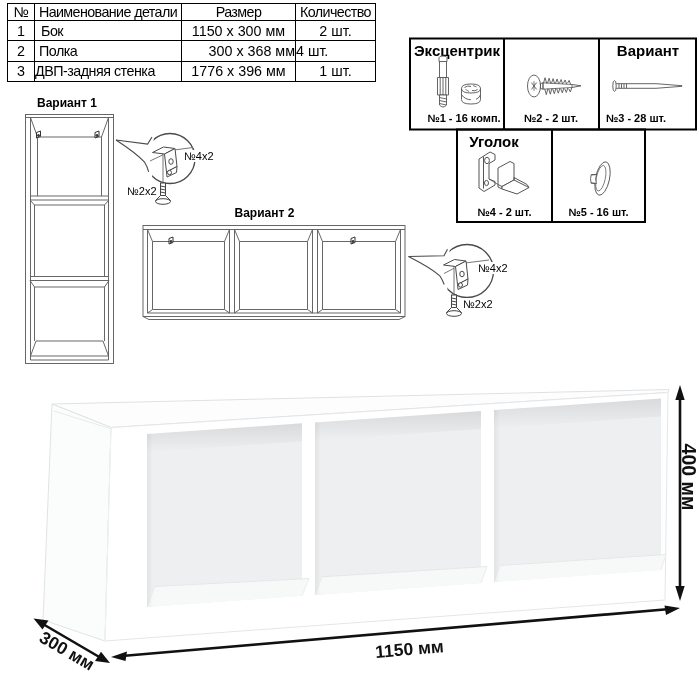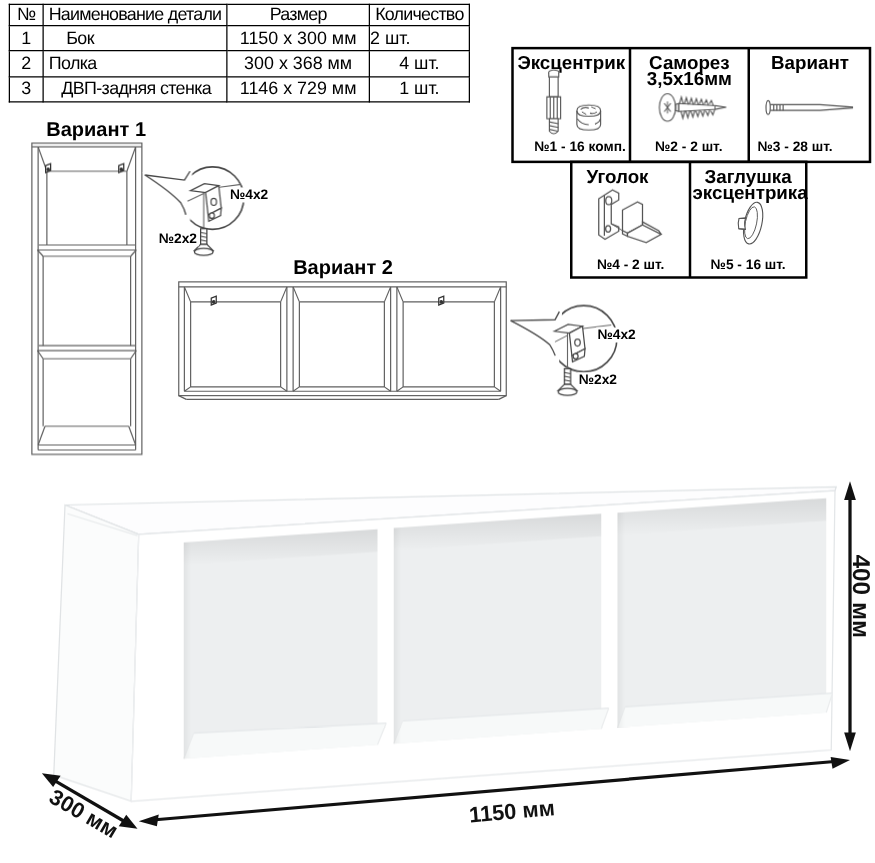--- a/index.html
+++ b/index.html
@@ -2,56 +2,56 @@
 <html><head>
 <meta charset="utf-8">
 <style>
 html,body{margin:0;padding:0;background:#fff}
 body{font-family:"Liberation Sans",sans-serif;color:#000}
 #page{position:relative;width:700px;height:690px;background:#fff;overflow:hidden}
 .abs{position:absolute}
 svg.abs{will-change:transform}
 .hwtitle{position:absolute;font-weight:bold;font-size:15px;line-height:13px;text-align:center;white-space:nowrap}
 .hwlabel{position:absolute;font-weight:bold;font-size:11px;text-align:center;white-space:nowrap}
-.vtitle{position:absolute;font-weight:bold;font-size:16px;white-space:nowrap}
-.cl{position:absolute;font-weight:bold;font-size:11px;white-space:nowrap;background:#fff;padding:0 1px}
+.vtitle{position:absolute;font-weight:bold;font-size:12px;white-space:nowrap}
+.cl{position:absolute;font-weight:normal;font-size:11px;white-space:nowrap;background:#fff;padding:0 1px}
 table.parts{border-collapse:collapse;font-size:14.3px}
 table.parts td{border:1.6px solid #000;height:19.4px;padding:0;vertical-align:middle;white-space:nowrap}
 table.parts tr.hd td{height:15.2px;letter-spacing:-0.6px}
 td.cyr{letter-spacing:-0.5px}
 </style>
 </head>
 <body>
 <div id="page">
 
 <div class="abs" style="left:7px;top:3px">
 <table class="parts">
 <tbody>
           <tr class="hd">
             <td style="width:26px;text-align:center">№</td>
             <td style="width:146px;text-align:center">Наименование детали</td>
             <td style="width:113px;text-align:center">Размер</td>
             <td style="width:79px;text-align:center">Количество</td>
           </tr>
 <tr>
             <td style="text-align:center">1</td>
-            <td class="cyr" style="padding-left:18px">Бок</td>
+            <td class="cyr" style="padding-left:6px">Бок</td>
             <td style="text-align:center">1150 x 300 мм</td>
-            <td style="text-align:left">2 шт.</td>
+            <td style="text-align:center">2 шт.</td>
           </tr>
 <tr>
             <td style="text-align:center">2</td>
             <td class="cyr" style="padding-left:4px">Полка</td>
-            <td style="text-align:center">300 x 368 мм</td>
-            <td style="text-align:center">4 шт.</td>
+            <td style="text-align:right">300 x 368 мм</td>
+            <td style="">4 шт.</td>
           </tr>
 <tr>
             <td style="text-align:center">3</td>
-            <td class="cyr" style="padding-left:14px">ДВП-задняя стенка</td>
-            <td style="text-align:center">1146 x 729 мм</td>
+            <td class="cyr" style="padding-left:0">ДВП-задняя стенка</td>
+            <td style="text-align:center">1776 x 396 мм</td>
             <td style="text-align:center">1 шт.</td>
           </tr>
 </tbody>
       </table>
 </div>
 
 <svg class="abs" style="left:0;top:0" width="700" height="240" viewBox="0 0 700 240">
 <g fill="none" stroke="#000" stroke-width="2">
 <rect x="410" y="38.5" width="286" height="91"></rect>
 <line x1="504" y1="38.5" x2="504" y2="129.5"></line>
@@ -79,21 +79,20 @@
 <path d="M41.5,33.5 L41.5,44.5 Q41.5,49 51,49 Q60.5,49 60.5,44.5 L60.5,33.5" fill="none"></path>
 <path d="M41.8,40 Q45,44.5 51,44.8" fill="none"></path>
 <path d="M56,44.3 Q60,42.5 60.3,40" fill="none"></path>
 <path d="M44.5,32.5 Q47.5,30 51,31.5" fill="none"></path>
 <path d="M52,35.5 Q55,36.5 57.5,34.5" fill="none"></path>
 <path d="M45.5,34.5 L49,36.5 M53,30.5 L56.5,32" fill="none" stroke-width="0.8"></path>
 </g>
 </svg>
 <div class="hwlabel" style="left:410px;top:112px;width:108px">№1 - 16 комп.</div>
 
-<div class="hwtitle" style="left:506px;top:44px;width:91px">Саморез<br>3,5х16мм</div>
 <svg class="abs" style="left:526px;top:73px" width="58" height="26" viewBox="0 0 58 26">
 <g fill="#fff" stroke="#555" stroke-width="0.9">
 <ellipse cx="8" cy="13" rx="6.5" ry="11"></ellipse>
 <path d="M5.4,9.6 L10.6,16.4 M10.6,9.6 L5.4,16.4" fill="none" stroke-width="0.9"></path>
 <path d="M8,8.2 L8,17.8" fill="none" stroke-width="0.8"></path>
 <path d="M14.5,10.5 L14.5,15.5 L17,16.2 L17,9.8 Z" fill="none"></path>
 <path d="M17,9.8 L46,11.5 L46,14.5 L17,16.2 Z" fill="none" stroke-width="0.8"></path>
 <path d="M17.5,10.2 L19.1,4.7 L20.7,10.4 M21.5,10.2 L23.1,5.2 L24.7,10.6 M25.5,10.2 L27.1,5.6 L28.7,10.8 M29.5,10.2 L31.1,6.0 L32.7,10.9 M33.5,10.2 L35.1,6.5 L36.7,11.1 M37.5,10.2 L39.1,7.0 L40.7,11.3 M41.5,10.2 L43.1,7.4 L44.7,11.5" fill="none" stroke-width="0.9"></path>
 <path d="M18.7,15.8 L20.3,21.6 L21.9,15.6 M22.7,15.8 L24.3,21.2 L25.9,15.4 M26.7,15.8 L28.3,20.7 L29.9,15.2 M30.7,15.8 L32.3,20.2 L33.9,15.1 M34.7,15.8 L36.3,19.8 L37.9,14.9 M38.7,15.8 L40.3,19.4 L41.9,14.7 M42.7,15.8 L44.3,18.9 L45.9,14.5" fill="none" stroke-width="0.9"></path>
 <path d="M46,11.5 L55,12.8 L46,14.5" fill="none"></path>
@@ -124,21 +123,20 @@
 <ellipse cx="10.5" cy="36" rx="2" ry="2.6"></ellipse>
 <path d="M22,21 L34,14.5 L38,16.5 L38,33 L26,39.5 L22,37.5 Z"></path>
 <path d="M26,39.5 L26,42 L22,40 L22,37.5" fill="none"></path>
 <path d="M26,39.5 L38,33 L53,40.5 L41,47 L26,42 Z"></path>
 <path d="M38,33 L38,30.5 L51,37.5 L53,40.5" fill="none"></path>
 <path d="M22,37.5 L13,32" fill="none" stroke-width="0.8"></path>
 </g>
 </svg>
 <div class="hwlabel" style="left:457px;top:206px;width:95px">№4 - 2 шт.</div>
 
-<div class="hwtitle" style="left:554px;top:135px;width:89px">Заглушка<br>эксцентрика</div>
 <svg class="abs" style="left:584px;top:160px" width="30" height="40" viewBox="0 0 30 40">
 <g fill="#fff" stroke="#555" stroke-width="0.9">
 <ellipse cx="18.5" cy="18.5" rx="7" ry="17" transform="rotate(12 18.5 18.5)"></ellipse>
 <ellipse cx="16.8" cy="18.2" rx="4.5" ry="13" transform="rotate(12 16.8 18.2)" fill="none" stroke-width="0.7"></ellipse>
 <path d="M12.5,14.5 Q11,18.5 12.3,23.5 L7,23 Q6,18.5 7.2,14.8 Z"></path>
 <path d="M7.2,14.8 L12.5,14.5 M7,23 L12.3,23.5" fill="none"></path>
 </g>
 </svg>
 <div class="hwlabel" style="left:552px;top:206px;width:93px">№5 - 16 шт.</div>
 

